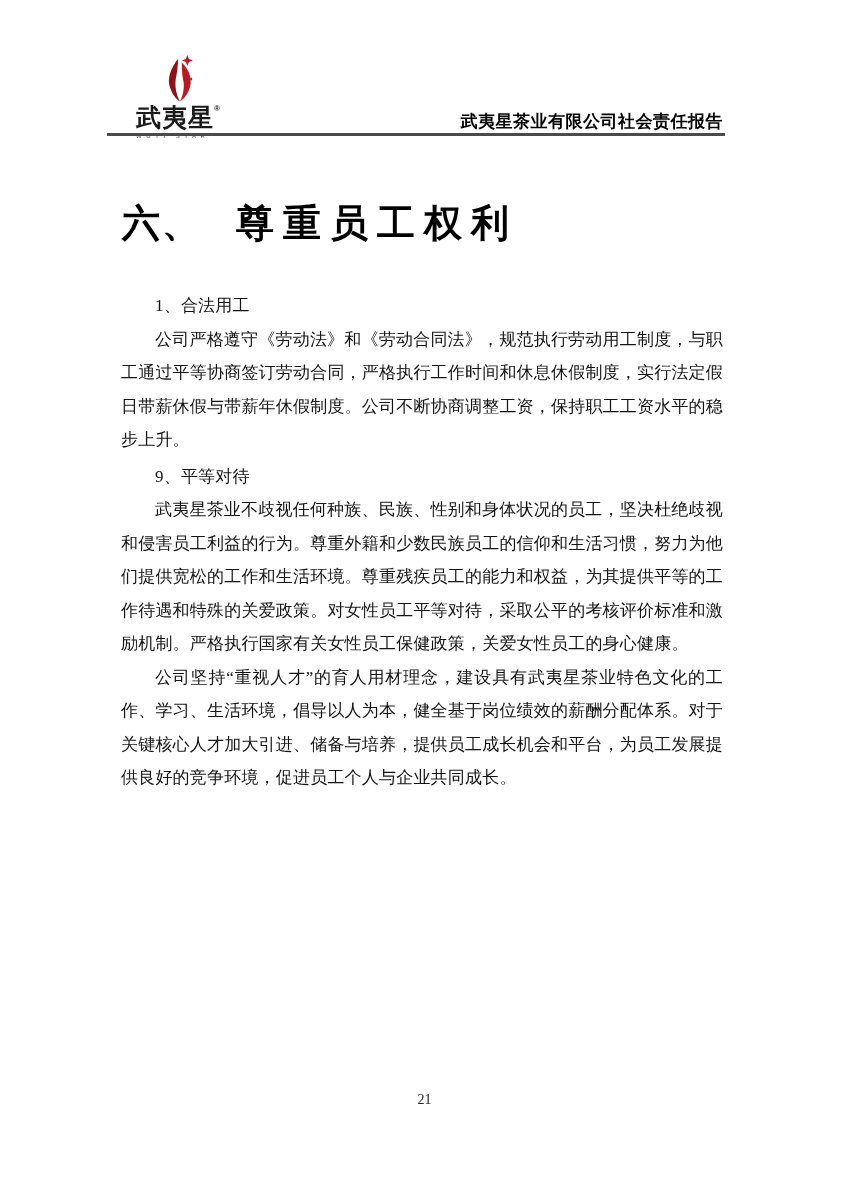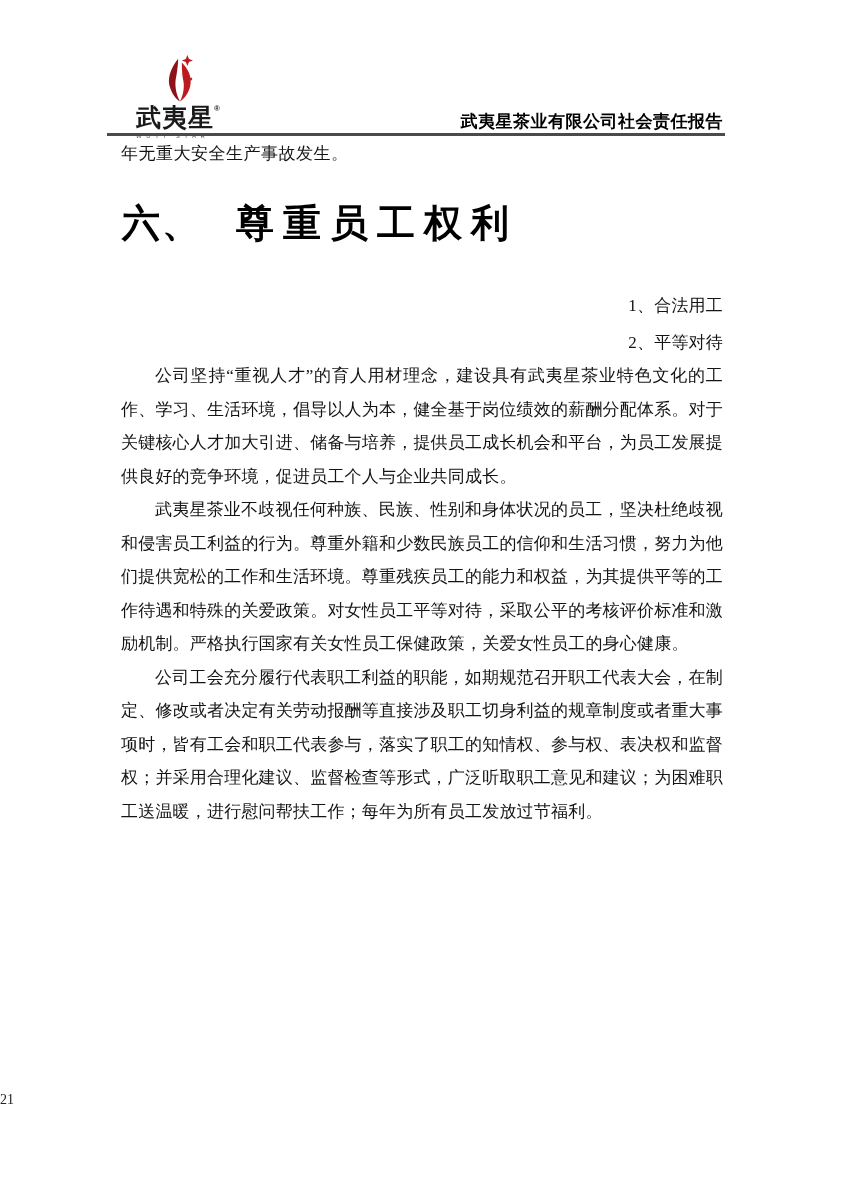--- a/index.html
+++ b/index.html
@@ -88,27 +88,28 @@
     position: absolute;
     left: 121px;
     top: 286px;
     width: 602px;
     font-size: 17px;
     line-height: 33.5px;
     text-align: justify;
     letter-spacing: 0.2px;
   }
   .content p { text-indent: 2em; margin: 0; }
-  .content p.sub { margin-top: 3px; text-align: right; }
+  .content p.sub { margin-top: 3px; text-align: left; }
 
   .page-number {
     position: absolute;
     left: 0;
     top: 1092px;
     width: 100%;
+    text-align: center;
     font-size: 14px;
     color: #222;
   }
 </style>
 </head>
 <body>
 
 <div class="page">
 
   <div class="logo-block">
@@ -118,29 +119,28 @@
       <path d="M20,8 C26,14 30.5,22 29.5,31 C28.5,39.5 24,46.5 18,50.5 C22,42.5 23.2,33 21.2,26 C20,19 20,13 20,8 Z" fill="#bb1a20"></path>
       <path d="M30,24 l1.5,2 -1.5,2 -1.5,-2 Z" fill="#bb1a20"></path>
     </svg>
     <div class="logo-brand"><span>武夷星</span><span class="logo-reg">®</span></div>
     <div class="logo-sub">WUYI STAR</div>
   </div>
 
   <div class="header-title">武夷星茶业有限公司社会责任报告</div>
   <div class="header-rule"></div>
 
-  <div class="intro-line">年无重大安全生产事故发生。</div>
 
   <div class="main-heading" style="color: #000000;">
     <span class="h-num">六、</span><span class="h-title">尊重员工权利</span>
   </div>
 
   <div class="content">
     <p class="sub">1、合法用工</p>
-    <p class="sub">2、平等对待</p>
+    <p class="body">公司严格遵守《劳动法》和《劳动合同法》，规范执行劳动用工制度，与职工通过平等协商签订劳动合同，严格执行工作时间和休息休假制度，实行法定假日带薪休假与带薪年休假制度。公司不断协商调整工资，保持职工工资水平的稳步上升。</p>
+    <p class="sub">9、平等对待</p>
+    <p class="body">武夷星茶业不歧视任何种族、民族、性别和身体状况的员工，坚决杜绝歧视和侵害员工利益的行为。尊重外籍和少数民族员工的信仰和生活习惯，努力为他们提供宽松的工作和生活环境。尊重残疾员工的能力和权益，为其提供平等的工作待遇和特殊的关爱政策。对女性员工平等对待，采取公平的考核评价标准和激励机制。严格执行国家有关女性员工保健政策，关爱女性员工的身心健康。</p>
     <p class="body">公司坚持“重视人才”的育人用材理念，建设具有武夷星茶业特色文化的工作、学习、生活环境，倡导以人为本，健全基于岗位绩效的薪酬分配体系。对于关键核心人才加大引进、储备与培养，提供员工成长机会和平台，为员工发展提供良好的竞争环境，促进员工个人与企业共同成长。</p>
-    <p class="body">武夷星茶业不歧视任何种族、民族、性别和身体状况的员工，坚决杜绝歧视和侵害员工利益的行为。尊重外籍和少数民族员工的信仰和生活习惯，努力为他们提供宽松的工作和生活环境。尊重残疾员工的能力和权益，为其提供平等的工作待遇和特殊的关爱政策。对女性员工平等对待，采取公平的考核评价标准和激励机制。严格执行国家有关女性员工保健政策，关爱女性员工的身心健康。</p>
-    <p class="body">公司工会充分履行代表职工利益的职能，如期规范召开职工代表大会，在制定、修改或者决定有关劳动报酬等直接涉及职工切身利益的规章制度或者重大事项时，皆有工会和职工代表参与，落实了职工的知情权、参与权、表决权和监督权；并采用合理化建议、监督检查等形式，广泛听取职工意见和建议；为困难职工送温暖，进行慰问帮扶工作；每年为所有员工发放过节福利。</p>
   </div>
 
   <div class="page-number">21</div>
 
 </div>
 
 </body></html>

